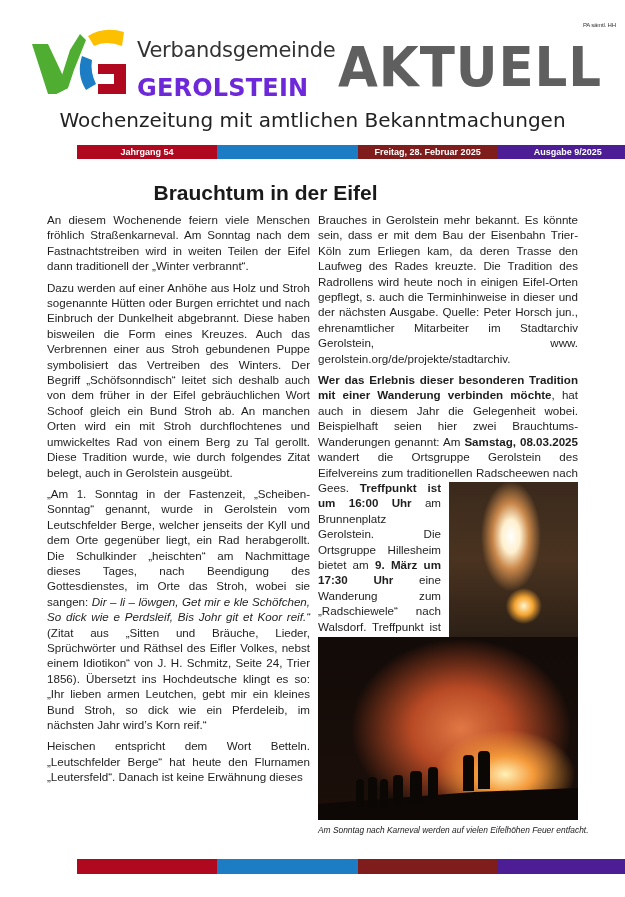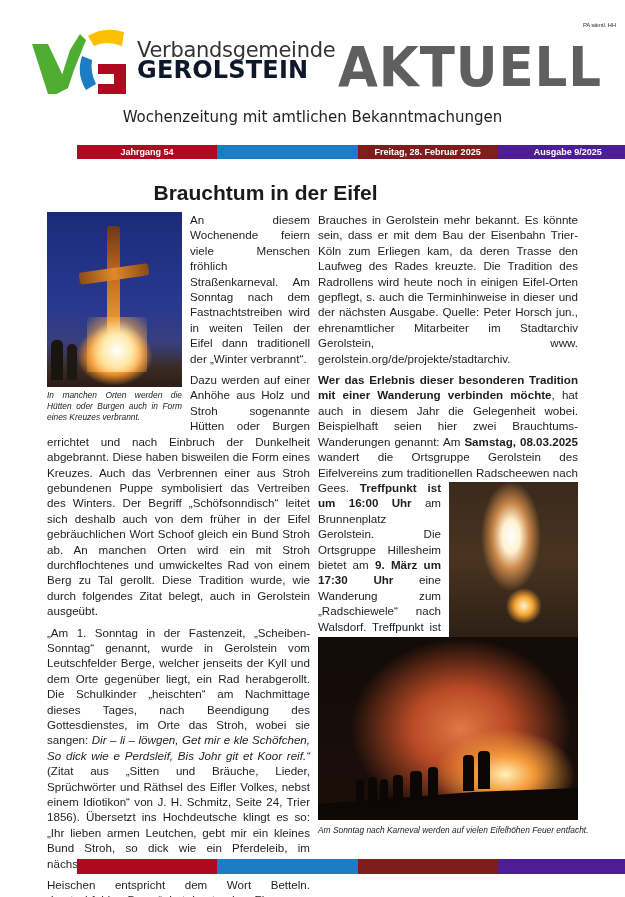--- a/index.html
+++ b/index.html
@@ -3,23 +3,23 @@
 <meta charset="utf-8">
 <style>
   * { box-sizing: border-box; margin: 0; padding: 0; }
   html, body { width: 625px; height: 897px; background: #ffffff; overflow: hidden; }
   body { position: relative; font-family: "Liberation Sans", sans-serif; color: #1e1e1e; }
 
   .pa { position: absolute; left: 583px; top: 22px; font-size: 6px; color: #333; font-family: "Liberation Sans Narrow", "Liberation Sans", sans-serif; letter-spacing: -0.2px; }
 
   .logo { position: absolute; left: 30px; top: 26px; width: 100px; height: 70px; }
   .brand1 { position: absolute; left: 137px; top: 38px; font-size: 21px; color: #333; font-family: "DejaVu Sans", sans-serif; letter-spacing: -0.3px; }
-  .brand2 { position: absolute; left: 137px; top: 56px; font-size: 24px; color: #0f172a; font-weight: bold; font-family: "DejaVu Sans", sans-serif; letter-spacing: 0.2px; }
+  .brand2 { position: absolute; left: 137px; top: 74px; font-size: 24px; color: #6d28d9; font-weight: bold; font-family: "DejaVu Sans", sans-serif; letter-spacing: 0.2px; }
   .aktuell { position: absolute; left: 338px; top: 34px; font-size: 56px; color: #5f5f5f; font-weight: bold; font-family: "DejaVu Sans", sans-serif; letter-spacing: 1px; line-height: 66px; transform: scaleX(0.92); transform-origin: left top; }
-  .subtitle { position: absolute; left: 0; width: 625px; top: 108px; text-align: center; font-size: 15px; color: #222; font-family: "DejaVu Sans", sans-serif; }
+  .subtitle { position: absolute; left: 0; width: 625px; top: 108px; text-align: center; font-size: 20px; color: #222; font-family: "DejaVu Sans", sans-serif; }
 
   .bar { position: absolute; left: 33px; width: 561px; height: 14px; display: flex; margin-left: 44px; }
   .bar .seg { flex: 1; font-size: 9px; font-weight: bold; color: #fff; text-align: center; line-height: 14px; }
   .top-bar { top: 145px; }
   .bottom-bar { top: 859px; height: 15px; }
   .red { background: #b0081f; } .blue { background: #1c7dc4; } .green { background: #7f1d1d; } .yellow { background: #4c1d95; }
 
   .headline { position: absolute; left: 0; width: 531px; top: 181px; text-align: center; font-size: 21px; font-weight: bold; color: #1a1a1a; }
 
   .txt { font-size: 11.6px; line-height: 15.4px; text-align: justify; color: #1e1e1e; }
@@ -77,30 +77,20 @@
 <div class="bar top-bar">
   <div class="seg red">Jahrgang 54</div>
   <div class="seg blue"></div>
   <div class="seg green">Freitag, 28. Februar 2025</div>
   <div class="seg yellow">Ausgabe 9/2025</div>
 </div>
 
 <h1 class="headline">Brauchtum in der Eifel</h1>
 
 <div class="col1 txt">
-  <div class="fig1">
-    <div class="img1">
-      <div class="cross-v"></div>
-      <div class="cross-h"></div>
-      <div class="glow1"></div>
-      <div class="people1"></div>
-      <div class="people1b"></div>
-    </div>
-    <div class="caption">In manchen Orten werden die Hütten oder Burgen auch in Form eines Kreuzes verbrannt.</div>
-  </div>
   <p>An diesem Wochenende feiern viele Menschen fröhlich Straßenkarneval. Am Sonntag nach dem Fastnachtstreiben wird in weiten Teilen der Eifel dann traditionell der „Winter verbrannt“.</p>
   <p>Dazu werden auf einer Anhöhe aus Holz und Stroh sogenannte Hütten oder Burgen errichtet und nach Einbruch der Dunkelheit abgebrannt. Diese haben bisweilen die Form eines Kreuzes. Auch das Verbrennen einer aus Stroh gebundenen Puppe symbolisiert das Vertreiben des Winters. Der Begriff „Schöfsonndisch“ leitet sich deshalb auch von dem früher in der Eifel gebräuchlichen Wort Schoof gleich ein Bund Stroh ab. An manchen Orten wird ein mit Stroh durchflochtenes und umwickeltes Rad von einem Berg zu Tal gerollt. Diese Tradition wurde, wie durch folgendes Zitat belegt, auch in Gerolstein ausgeübt.</p>
   <p><span>„Am 1. Sonntag in der Fastenzeit, „Scheiben-Sonntag“ genannt, wurde in Gerolstein vom Leutschfelder Berge, welcher jenseits der Kyll und dem Orte gegenüber liegt, ein Rad herabgerollt. Die Schulkinder „heischten“ am Nachmittage dieses Tages, nach Beendigung des Gottesdienstes, im Orte das Stroh, wobei sie sangen: </span><i>Dir – li – löwgen, Get mir e kle Schöfchen, So dick wie e Perdsleif, Bis Johr git et Koor reif.“</i><span> (Zitat aus „Sitten und Bräuche, Lieder, Sprüchwörter und Räthsel des Eifler Volkes, nebst einem Idiotikon“ von J. H. Schmitz, Seite 24, Trier 1856). Übersetzt ins Hochdeutsche klingt es so: „Ihr lieben armen Leutchen, gebt mir ein kleines Bund Stroh, so dick wie ein Pferdeleib, im nächsten Jahr wird’s Korn reif.“</span></p>
   <p>Heischen entspricht dem Wort Betteln. „Leutschfelder Berge“ hat heute den Flurnamen „Leutersfeld“. Danach ist keine Erwähnung dieses</p>
 </div>
 
 <div class="col2 txt">
   <p>Brauches in Gerolstein mehr bekannt. Es könnte sein, dass er mit dem Bau der Eisenbahn Trier-Köln zum Erliegen kam, da deren Trasse den Laufweg des Rades kreuzte. Die Tradition des Radrollens wird heute noch in einigen Eifel-Orten gepflegt, s. auch die Terminhinweise in dieser und der nächsten Ausgabe. Quelle: Peter Horsch jun., ehrenamtlicher Mitarbeiter im Stadtarchiv Gerolstein, www. gerolstein.org/de/projekte/stadtarchiv.</p>
   <p><b>Wer das Erlebnis dieser besonderen Tradition mit einer Wanderung verbinden möchte</b><span>, hat auch in diesem Jahr die Gelegenheit wobei. Beispielhaft seien hier zwei Brauchtums-Wanderungen genannt: Am </span><b>Samstag, 08.03.2025</b><span> wandert die Ortsgruppe Gerolstein des Eifelvereins zum traditionellen Radscheewen nach Gees. </span><span class="fig2" style="display:block">
         <span class="img2" style="display:block"></span>

